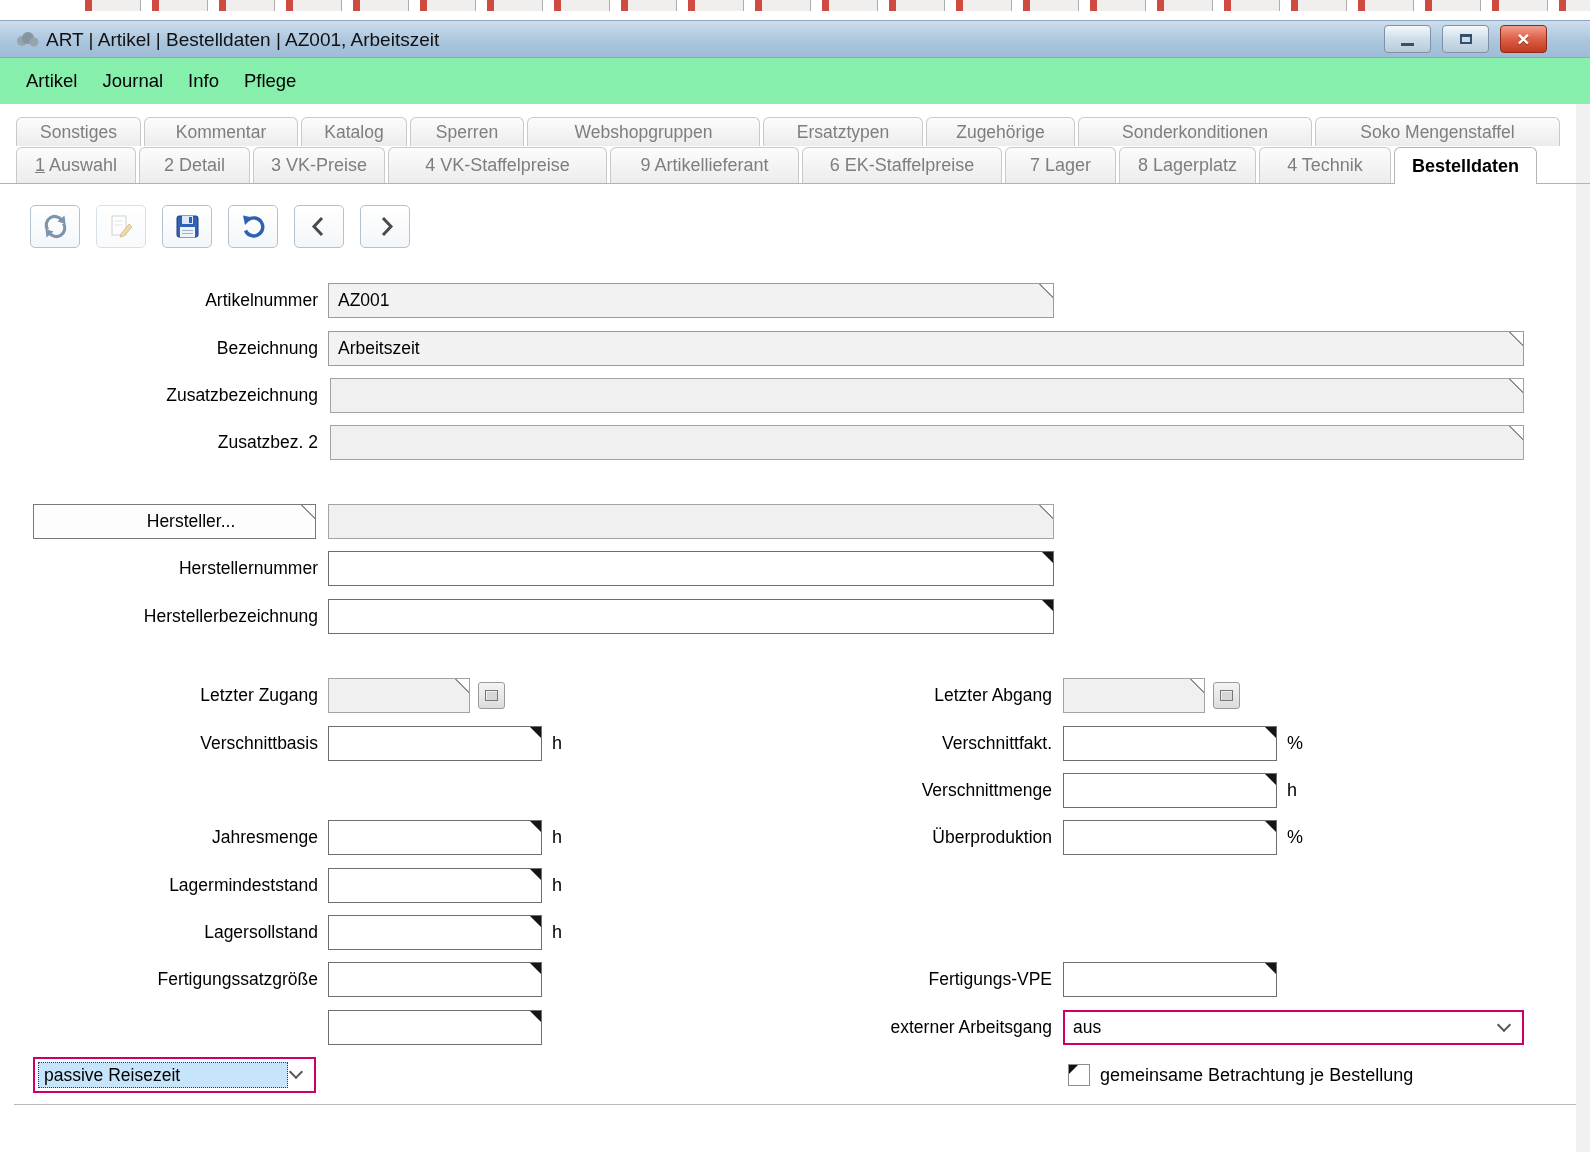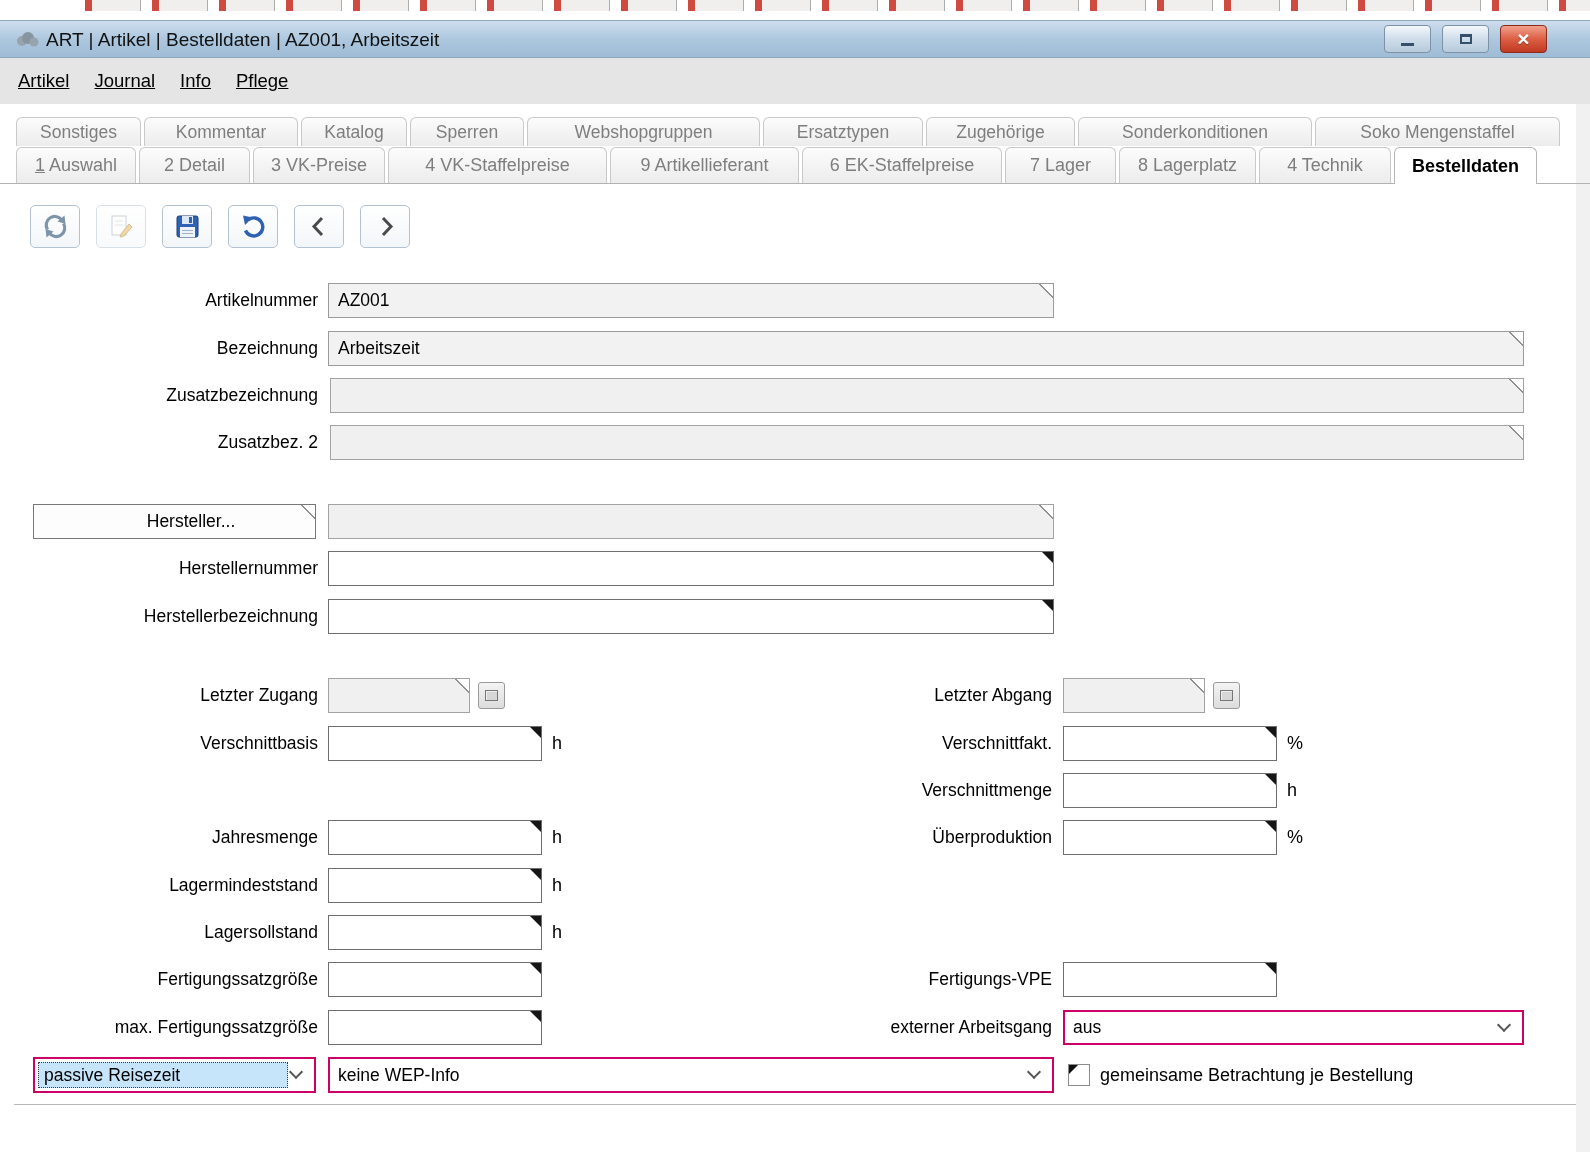--- a/index.html
+++ b/index.html
@@ -18,22 +18,22 @@
   .title-text { position:absolute; left:46px; top:0; line-height:37px; font-size:19px; color:#111; white-space:nowrap; }
   .win-controls { position:absolute; right:43px; top:4px; display:flex; gap:11px; }
   .wbtn { width:47px; height:28px; border-radius:4px; display:flex; align-items:center; justify-content:center; }
   .wbtn.minmax { background:linear-gradient(#f4f8fb, #cfdde9 50%, #b7cbdc); border:1px solid #7d92a6; }
   .wbtn.close { background:linear-gradient(#f2a08f, #dc5f44 50%, #c03a22); border:1px solid #8d2b1a; }
   .glyph-min { width:13px; height:3px; background:#35506b; margin-top:10px; }
   .glyph-max { width:12px; height:10px; border:2px solid #35506b; border-top-width:3px; background:transparent; }
   .glyph-close { color:#fff; font-size:21px; font-weight:bold; line-height:26px; text-shadow:0 1px 1px rgba(0,0,0,.35); }
 
   
-  .menubar { position:absolute; top:58px; left:0; right:0; height:46px; background:#e5e5e5;
-    display:flex; align-items:center; padding-left:18px; gap:25px; font-size:18.5px;text-decoration:underline; }
+  .menubar { position:absolute; top:58px; left:0; right:0; height:46px; background:#86efac;
+    display:flex; align-items:center; padding-left:26px; gap:25px; font-size:18.5px; }
   .menu-item { cursor:default; }
 
   
   .tabs-row { position:absolute; left:16px; display:flex; gap:3px; align-items:flex-end; z-index:2; }
   .tabs1 { top:116px; height:30px;justify-content:flex-end; }
   .tabs2 { top:146px; height:37px; }
   .tab1, .tab2 { border:1px solid #c9c9c9; border-bottom:none; border-radius:6px 6px 0 0;
     background:linear-gradient(#fcfcfc, #ececec); color:#7e7e7e;
     display:flex; align-items:center; justify-content:center; white-space:nowrap; }
   .tab1 { height:29px; font-size:17.5px; }
@@ -303,43 +303,38 @@
     <span class="fval"></span>
     <span class="fold-b"></span>
   </div>
 
   <div class="lbl" style="left:734px;top:962px;width:318px">Fertigungs-VPE</div>
   <div class="fld" style="left:1063px;top:962px;width:214px">
     <span class="fval"></span>
     <span class="fold-b"></span>
   </div>
 
-  <div class="lbl" style="left:0;top:1010px;width:318px">max. Fertigungssatzgröße</div>
   <div class="fld" style="left:328px;top:1010px;width:214px">
     <span class="fval"></span>
     <span class="fold-b"></span>
   </div>
 
   <div class="lbl" style="left:734px;top:1010px;width:318px">externer Arbeitsgang</div>
   <div class="combo" style="left:1063px;top:1010px;width:461px;height:35px">
     <span class="cval">aus</span>
     <span class="chev"></span>
   </div>
 
   <div class="combo" style="left:33px;top:1057px;width:283px;height:36px">
     <span class="sel-inner">
       <span>passive Reisezeit</span>
     </span>
     <span class="chev"></span>
   </div>
 
-  <div class="combo" style="left:328px;top:1057px;width:726px;height:36px">
-    <span class="cval">keine WEP-Info</span>
-    <span class="chev"></span>
-  </div>
 
   <div class="checkbox" style="left:1068px;top:1064px">
     <span class="fold-tl"></span>
   </div>
   <div class="cb-label" style="left:1100px;top:1057px">gemeinsame Betrachtung je Bestellung</div>
 
   <div class="hr-bottom"></div>
   <div class="right-strip"></div>
 
 </div>

